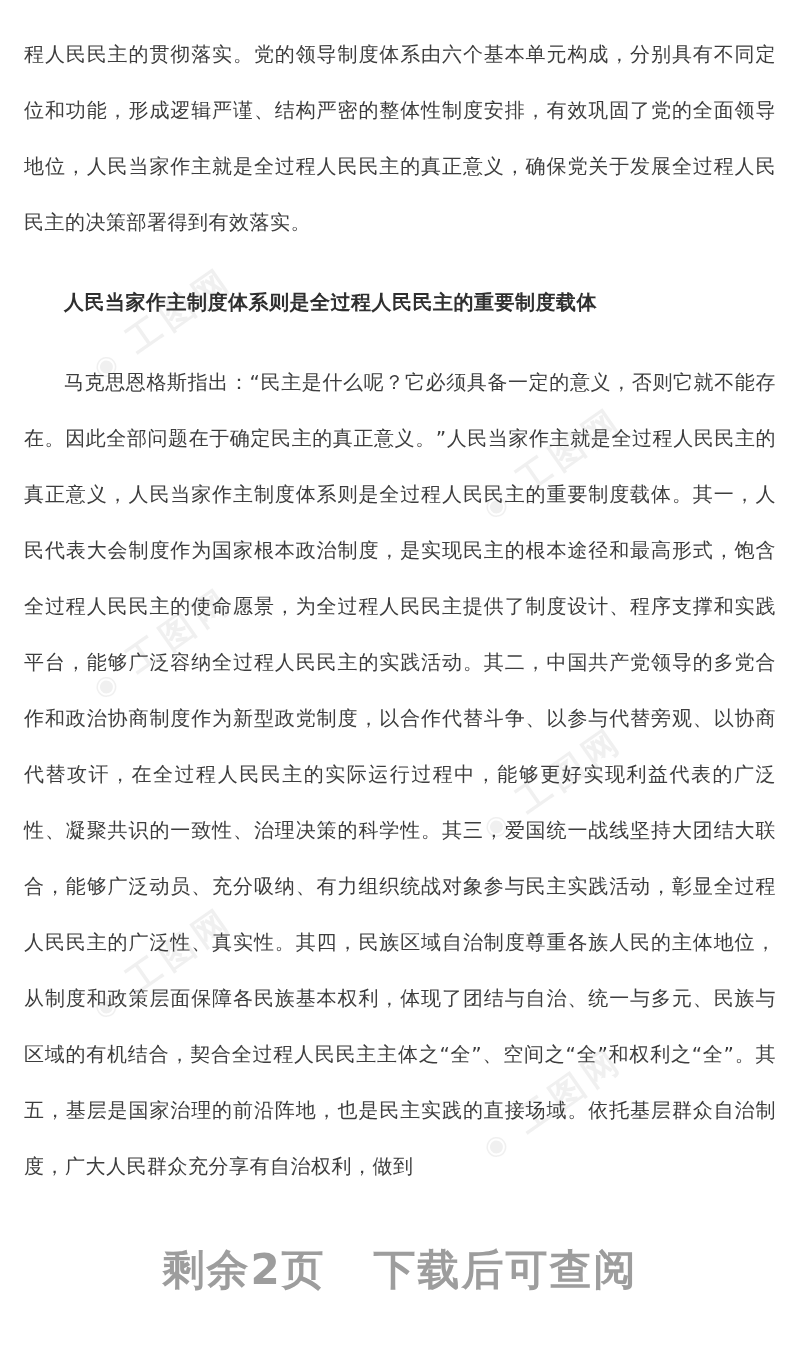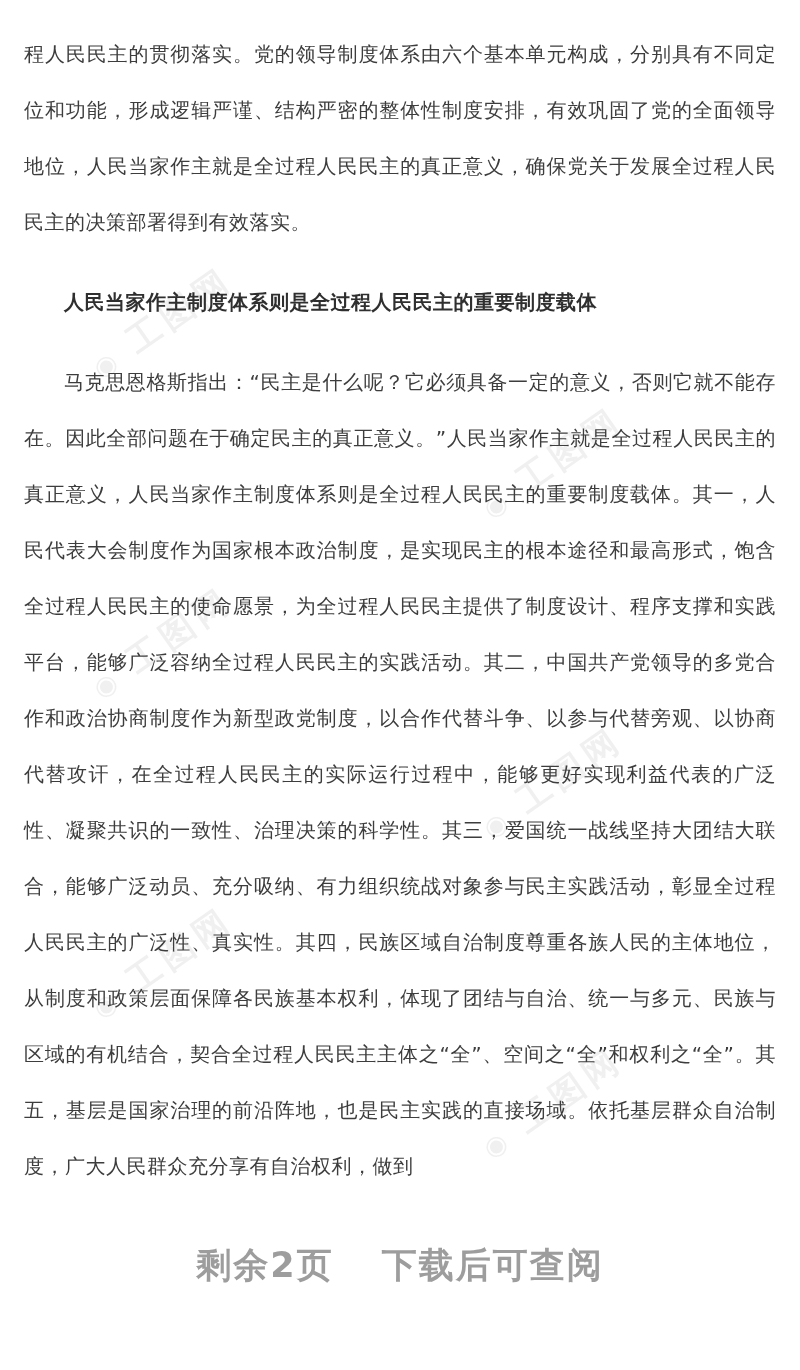--- a/index.html
+++ b/index.html
@@ -62,21 +62,21 @@
     margin-bottom: 24px;
     letter-spacing: 0.5px;
   }
   
   .footer {
     position: relative;
     z-index: 1;
     margin-top: 48px;
     width: 100%;
     text-align: center;
-    font-size: 35px;
+    font-size: 42px;
     font-weight: 700;
     color: #9d9d9d;
     letter-spacing: 2px;
   }
   .footer .remaining { margin-right: 48px; }
 </style>
 </head>
 <body>
 
 <div class="page">

